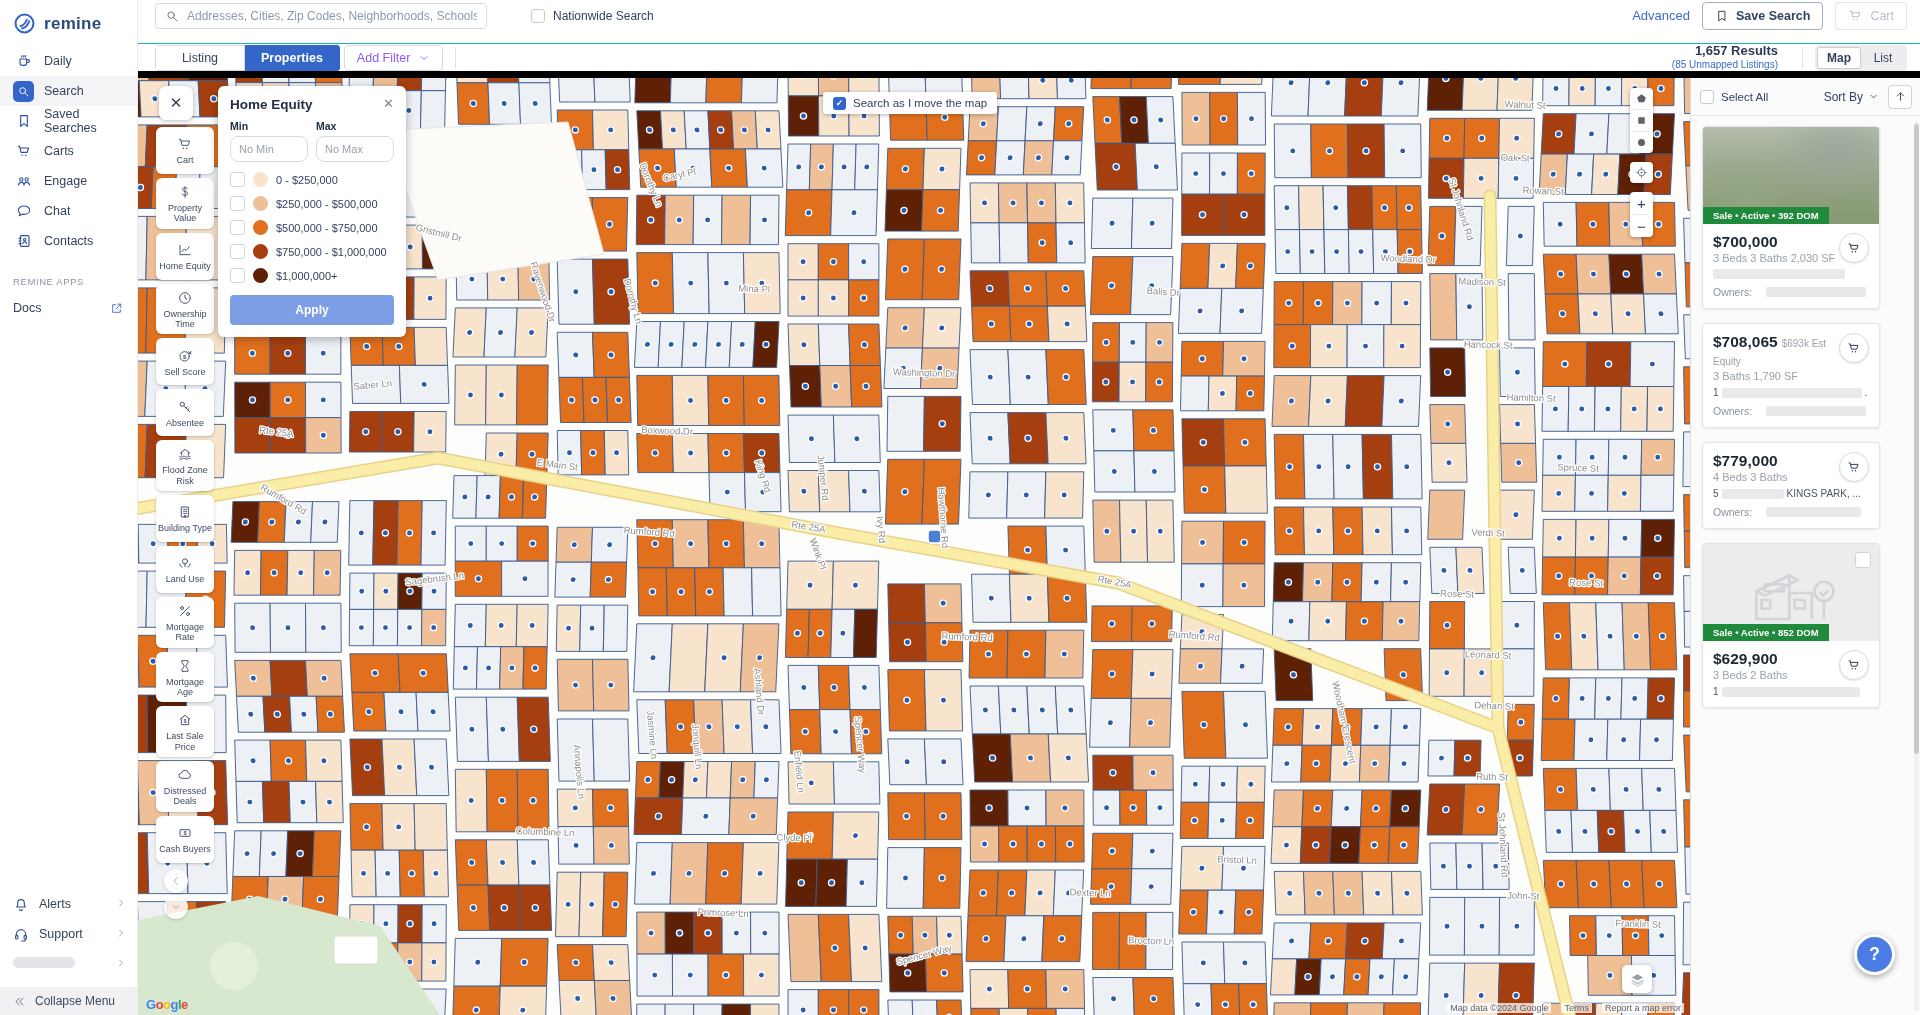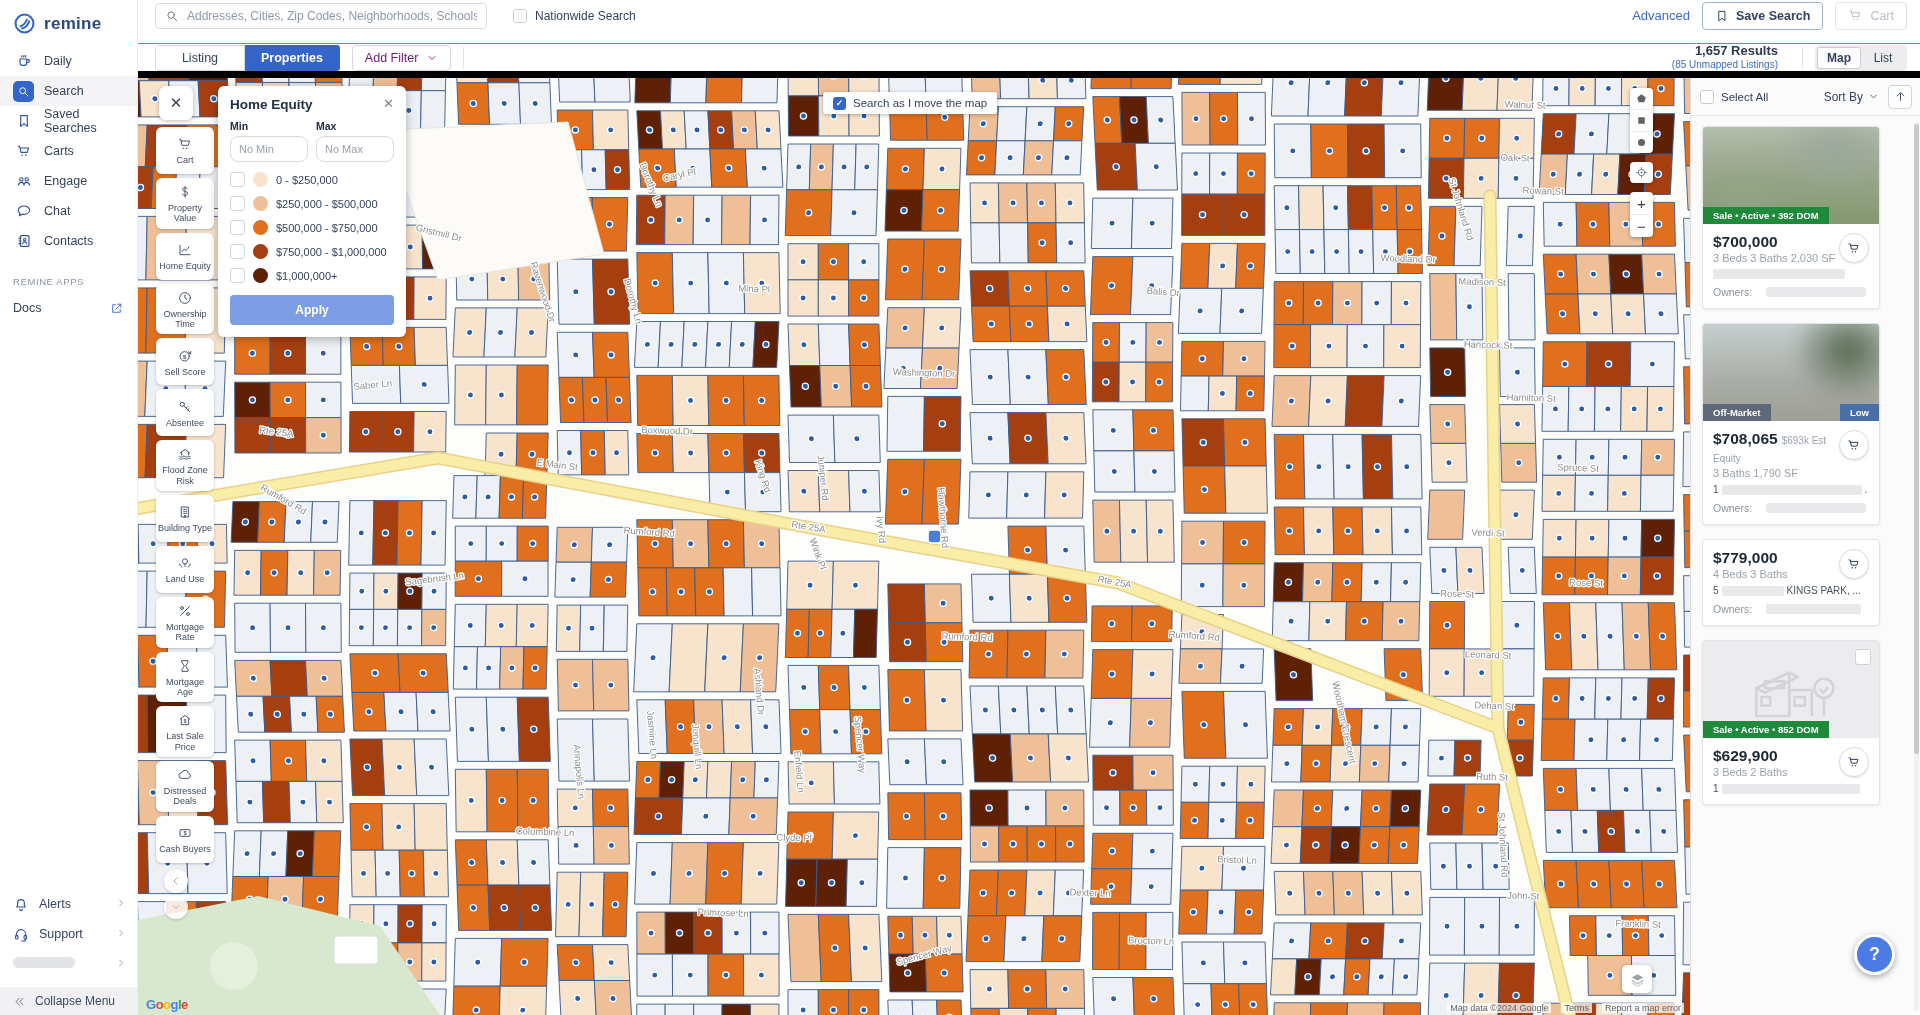--- a/index.html
+++ b/index.html
@@ -29,36 +29,36 @@
   .blur-pill{width:62px;height:11px;border-radius:6px;background:#e3e4e7}
   .collapse-bar{position:absolute;left:0;right:0;bottom:0;height:28px;background:#f1f1f3;display:flex;align-items:center;gap:9px;padding:0 13px;font-size:12px;color:#3c4a63;cursor:pointer}
   .collapse-bar .ic{width:13px;height:13px;color:#5f6b7f}
 
   
   #topbar{position:absolute;left:138px;top:0;right:0;height:48px;background:#fff;border-bottom:5px solid #14b8a6;display:flex;align-items:center;padding:0 13px 12px 17px;z-index:15}
   .search-box{display:flex;align-items:center;gap:8px;width:332px;height:26px;border:1px solid #d8dade;border-radius:4px;padding:0 9px;background:#fff}
   .search-box .ic{width:14px;height:14px;color:#6b7585}
   .search-box input{border:none;outline:none;flex:1;font-size:12px;font-family:"Liberation Sans",sans-serif;color:#35425e}
   .search-box input::placeholder{color:#8e99a8}
-  .nationwide{display:flex;align-items:center;gap:8px;margin-left:26px;font-size:12px;color:#35425e;cursor:pointer}
+  .nationwide{display:flex;align-items:center;gap:8px;margin-left:44px;font-size:12px;color:#35425e;cursor:pointer}
   .cb{width:14px;height:14px;border:1px solid #c6cbd2;border-radius:3px;background:#fff;flex:0 0 auto}
   .topbar-right{margin-left:auto;display:flex;align-items:center;gap:12px}
   .adv{color:#3c6bc9;font-size:13px;cursor:pointer}
   .btn-save{display:flex;align-items:center;gap:7px;height:28px;padding:0 12px;border:1px solid #9fb1d1;border-radius:4px;background:#fff;color:#35425e;font-size:12.5px;font-weight:700;font-family:inherit;cursor:pointer}
   .btn-save .ic{width:14px;height:14px}
   .btn-cart{display:flex;align-items:center;gap:7px;height:28px;padding:0 12px;border:1px solid #e2e4e8;border-radius:4px;background:#fff;color:#b9bfc7;font-size:12.5px;font-family:inherit;cursor:default}
   .btn-cart .ic{width:15px;height:15px}
 
   
   #subbar{position:absolute;left:138px;top:44px;right:0;height:34px;background:#fff;border-bottom:7px solid #000000;display:flex;align-items:center;padding:0 13px 0 17px;z-index:15}
   .seg-group{display:flex;border-radius:4px;overflow:hidden}
   .seg{height:26px;min-width:90px;padding:0 16px;display:flex;align-items:center;justify-content:center;font-size:12.5px;border:1px solid #d6d9dd;background:#fff;color:#35425e;cursor:pointer;font-family:inherit}
   .seg+.seg{border-left:none}
   .seg.active{background:#3465c9;border-color:#3465c9;color:#fff;font-weight:700}
-  .addf{display:flex;align-items:center;gap:8px;height:26px;padding:0 12px;margin-left:12px;border:1px solid #d6d9dd;border-radius:4px;background:#fff;font-size:12.5px;color:#701a75;cursor:pointer;font-family:inherit}
+  .addf{display:flex;align-items:center;gap:8px;height:26px;padding:0 12px;margin-left:4px;border:1px solid #d6d9dd;border-radius:4px;background:#fff;font-size:12.5px;color:#8b5cf6;cursor:pointer;font-family:inherit}
   .addf .ic{width:12px;height:12px}
   .vdiv{width:1px;height:22px;background:#e3e3e5;margin:0 12px}
   .spacer{flex:1}
   .results-block{text-align:right;line-height:1.25;margin-right:12px}
   .r1{font-size:13px;font-weight:700;color:#2c3a55}
   .r2{font-size:10px;color:#3c6bc9}
   .vt{display:flex;background:#ededef;border-radius:4px;padding:2px}
   .vt-seg{width:44px;height:22px;display:flex;align-items:center;justify-content:center;font-size:12px;color:#35425e;border-radius:3px;cursor:pointer}
   .vt-seg.active{background:#fff;border:1px solid #c9ccd1;font-weight:700}
 
@@ -3016,25 +3016,20 @@
             <div class="addr">
               <span class="bar" style="width: 132px;"></span>
             </div>
             <div class="owners">
               <span>Owners:</span>
               <span class="bar" style="width: 100px;"></span>
             </div>
           </div>
         </article>
         <article class="card">
-          <div class="card-photo">
-            <div class="blur-img" style="background: radial-gradient(80px 70px at 78% 32%, rgb(85, 104, 78) 0%, rgba(85, 104, 78, 0) 72%), linear-gradient(rgb(204, 214, 217) 0%, rgb(183, 189, 185) 35%, rgb(168, 170, 164) 60%, rgb(153, 154, 148) 100%);"></div>
-            <div class="badge" style="background: rgb(93, 104, 120);">Off-Market</div>
-            <div class="badge b2" style="background: rgb(74, 111, 168);">Low</div>
-          </div>
           <div class="card-info">
             <div class="price-row">
               <div><span class="price">$708,065</span><span class="price-note">$693k Est Equity</span><div class="details">3 Baths 1,790 SF</div></div>
               <button class="cart-btn">
                 <svg viewBox="0 0 24 24" class="ic">
                   <path d="M3.5 5h2l2 9h9.3l2-6.5H6.4"></path>
                   <circle cx="9.2" cy="18.3" r="1.2" fill="currentColor" stroke="none"></circle>
                   <circle cx="14.6" cy="18.3" r="1.2" fill="currentColor" stroke="none"></circle>
                 </svg>
               </button>

